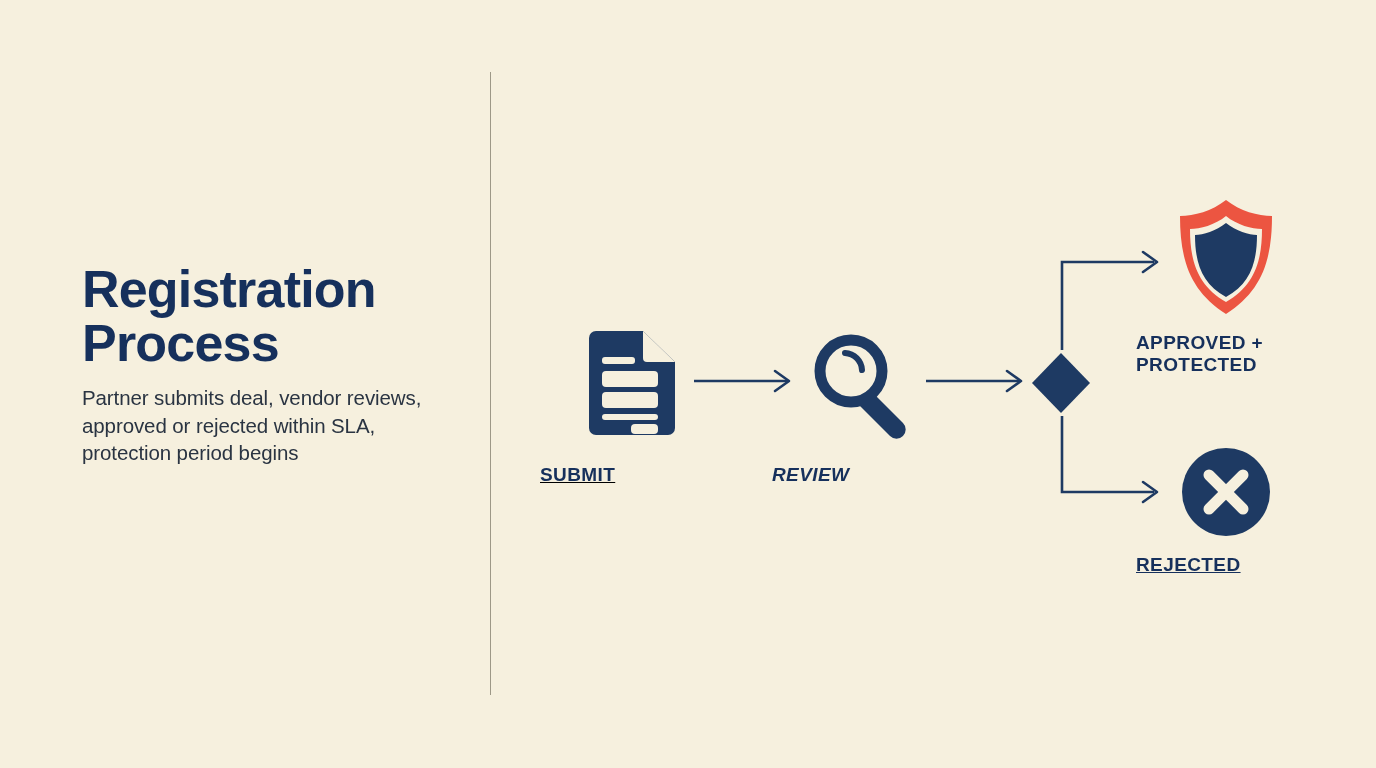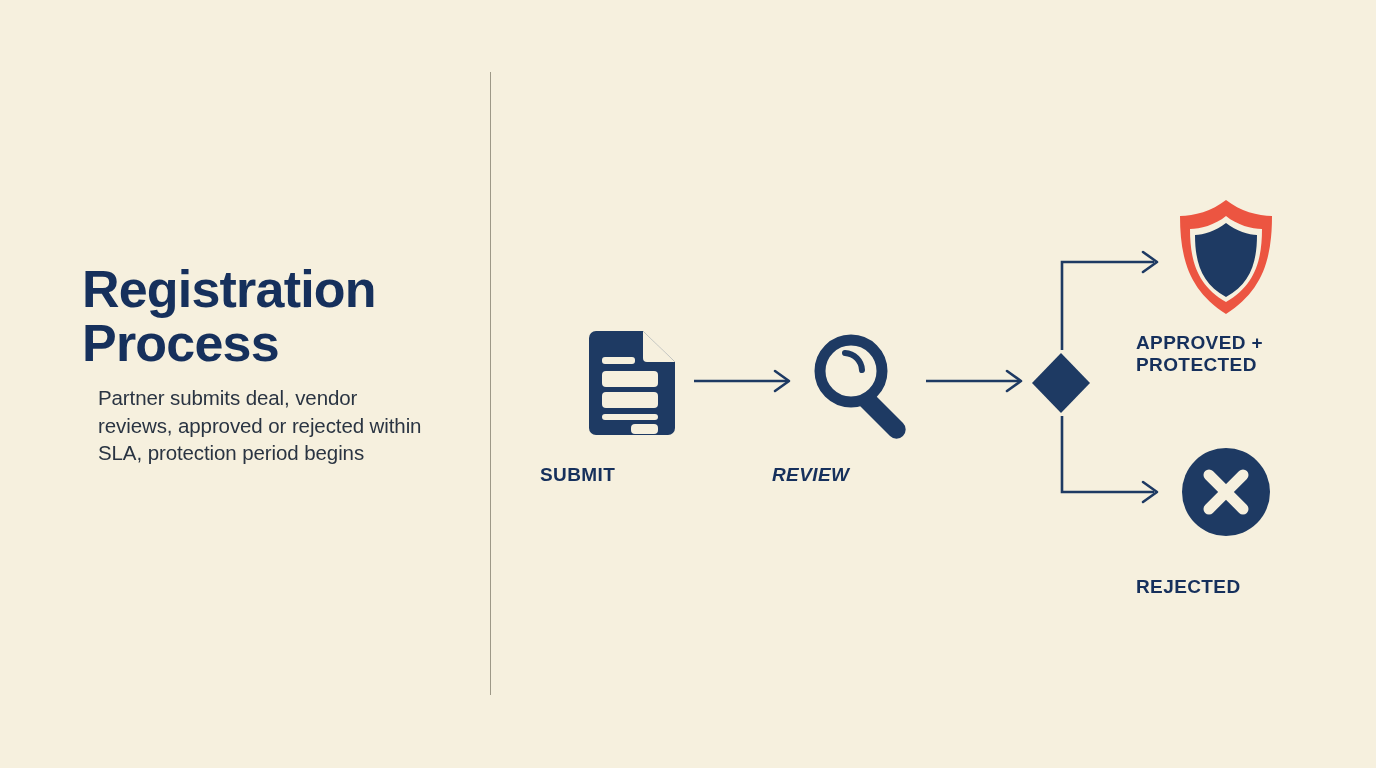--- a/index.html
+++ b/index.html
@@ -32,21 +32,21 @@
   .page-title {
     font-size: 52px;
     font-weight: bold;
     line-height: 1.04;
     letter-spacing: -0.8px;
     color: #16305C;
     margin: 0;
     white-space: pre-line;
   }
   .page-subtitle {
-    margin: 14px 0 0 16px;
+    margin: 14px 0 0 0;
     font-size: 20.5px;
     line-height: 1.34;
     color: #2A3442;
     letter-spacing: -0.1px;
     white-space: pre-line;
   }
 
   
   .divider {
     position: absolute;
@@ -72,36 +72,36 @@
   .node-label {
     font-size: 19px;
     font-weight: bold;
     color: #16305C;
     letter-spacing: 0.4px;
     line-height: 1.18;
     white-space: pre-line;
   }
 
   
-  #node-submit   { left: 540px; top: 322px; width: 180px; }
+  #node-submit   { left: 540px; top: 322px; width: 180px; text-decoration: underline; }
   #node-review   { left: 772px; top: 322px; width: 180px; font-style: italic; }
   #node-approved { left: 1136px; top: 196px; width: 180px; }
   #node-rejected { left: 1136px; top: 442px; width: 180px; }
 
   .icon-wrap {
     height: 122px;
     display: flex;
     align-items: center;
     justify-content: center;
   }
   #node-rejected .icon-wrap { height: 100px; }
   #node-submit .node-label,
   #node-review .node-label { margin-top: 20px; }
   #node-approved .node-label { margin-top: 14px; }
-  #node-rejected .node-label { margin-top: 34px; }
+  #node-rejected .node-label { margin-top: 12px; text-decoration: underline; }
 
   svg { display: block; overflow: visible; }
   .connectors { position: absolute; left: 0; top: 0; }
 </style>
 </head>
 <body>
 
 <div id="stage">
 
   <div class="left-panel">

